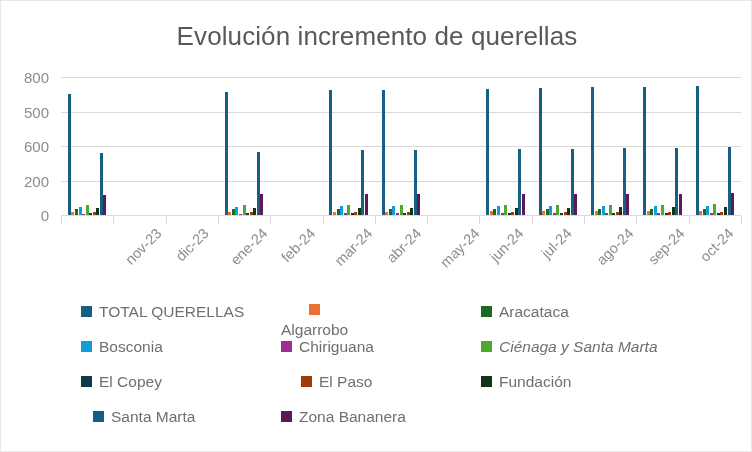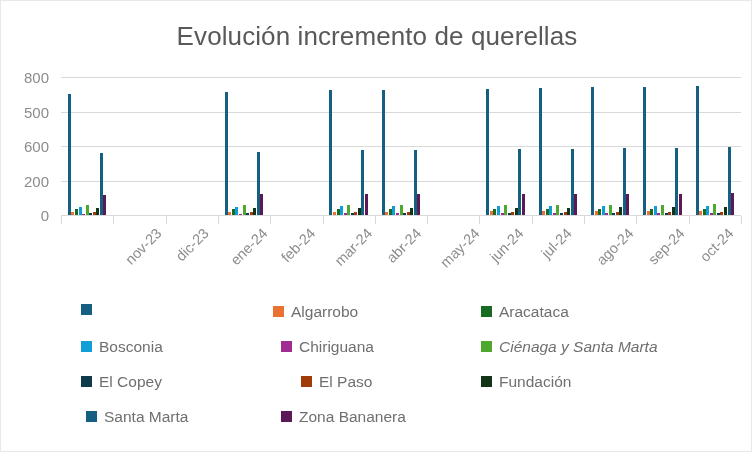--- a/index.html
+++ b/index.html
@@ -287,22 +287,23 @@
         <div class="x-label" style="left: 518.892px; color: rgb(140, 140, 140);">ago-24</div>
         <div class="x-label" style="left: 571.2px; color: rgb(140, 140, 140);">sep-24</div>
         <div class="x-label" style="left: 623.508px; color: rgb(140, 140, 140);">oct-24</div>
         <div class="x-label" style="left: 675.815px; color: rgb(140, 140, 140);">nov-24</div>
       </div>
   </div>
 
   <div id="legend">
       <div class="legend-item" style="left: 0px; top: 0px;">
         <span class="legend-swatch" style="background: rgb(21, 96, 130);"></span>
-      </div>
-      <div class="legend-item" style="left: 192px; top: 0px;">
+        <span class="legend-text" style="color: rgb(111, 111, 111);">TOTAL QUERELLAS</span>
+      </div>
+      <div class="legend-item" style="left: 200px; top: 0px; flex-direction: column;">
         <span class="legend-swatch" style="background: rgb(233, 113, 50);"></span>
         <span class="legend-text" style="color: rgb(111, 111, 111);">Algarrobo</span>
       </div>
       <div class="legend-item" style="left: 400px; top: 0px;">
         <span class="legend-swatch" style="background: rgb(25, 107, 36);"></span>
         <span class="legend-text" style="color: rgb(111, 111, 111);">Aracataca</span>
       </div>
       <div class="legend-item" style="left: 0px; top: 35px;">
         <span class="legend-swatch" style="background: rgb(15, 158, 213);"></span>
         <span class="legend-text" style="color: rgb(111, 111, 111);">Bosconia</span>
@@ -320,21 +321,21 @@
         <span class="legend-text" style="color: rgb(111, 111, 111);">El Copey</span>
       </div>
       <div class="legend-item" style="left: 200px; top: 70px; padding-left: 20px;">
         <span class="legend-swatch" style="background: rgb(160, 59, 10);"></span>
         <span class="legend-text" style="color: rgb(111, 111, 111);">El Paso</span>
       </div>
       <div class="legend-item" style="left: 400px; top: 70px;">
         <span class="legend-swatch" style="background: rgb(18, 53, 26);"></span>
         <span class="legend-text" style="color: rgb(111, 111, 111);">Fundación</span>
       </div>
-      <div class="legend-item" style="left: 5px; top: 105px;">
+      <div class="legend-item" style="left: 12px; top: 105px;">
         <span class="legend-swatch" style="background: rgb(21, 96, 130);"></span>
         <span class="legend-text" style="color: rgb(111, 111, 111);">Santa Marta</span>
       </div>
       <div class="legend-item" style="left: 200px; top: 105px;">
         <span class="legend-swatch" style="background: rgb(91, 26, 85);"></span>
         <span class="legend-text" style="color: rgb(111, 111, 111);">Zona Bananera</span>
       </div>
     </div>
 
 </div>

